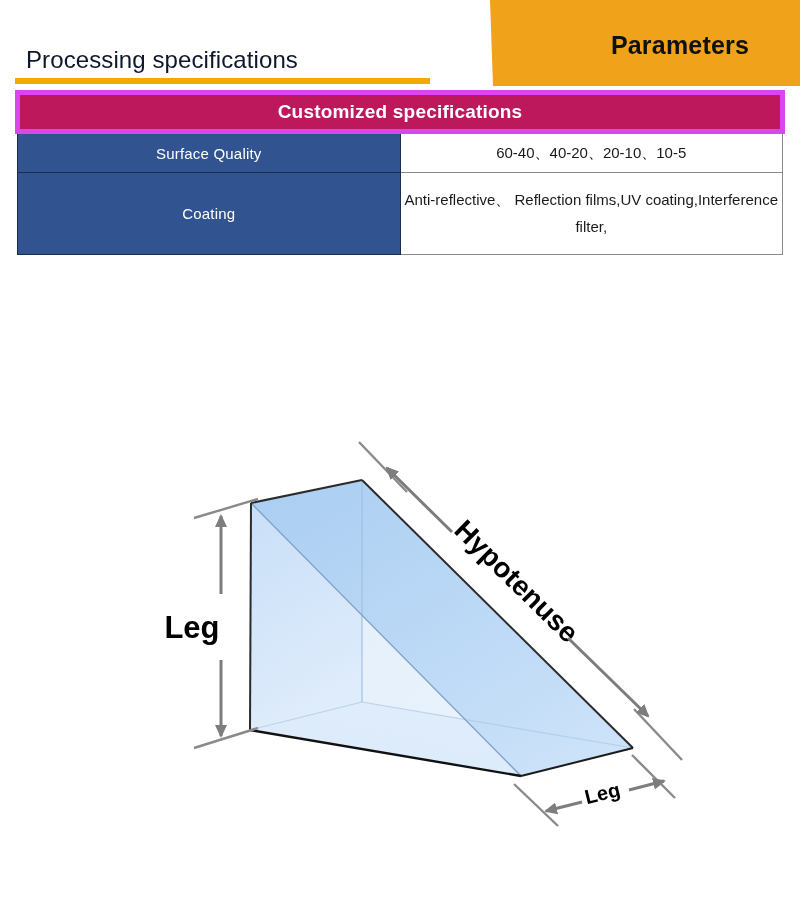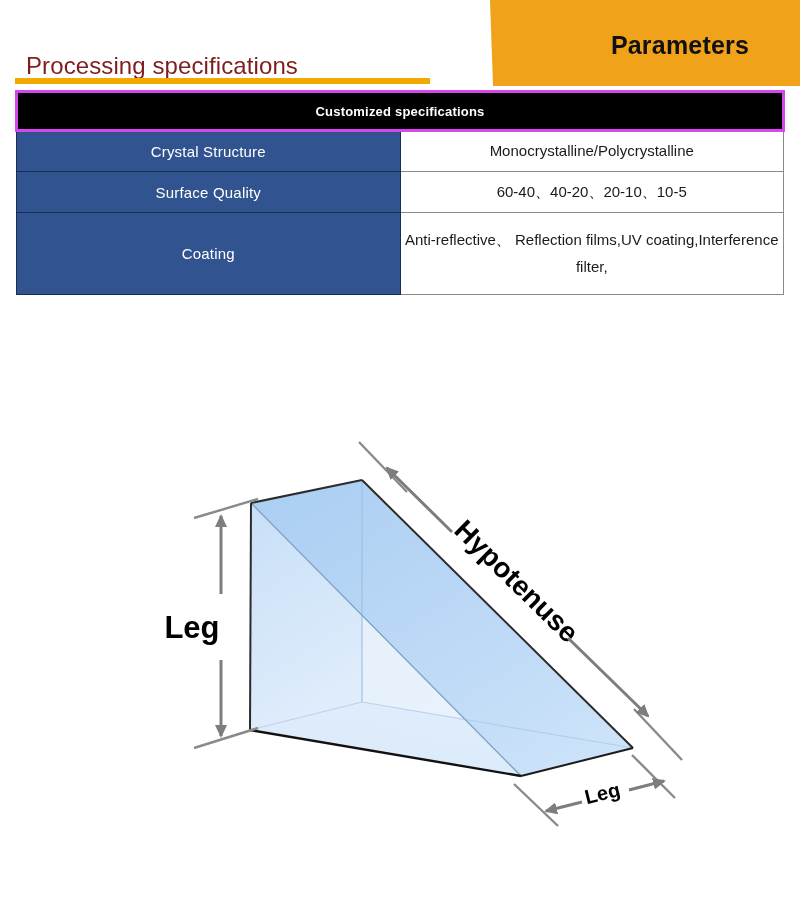--- a/index.html
+++ b/index.html
@@ -35,23 +35,23 @@
     text-align: center;
     font-size: 25px;
     font-weight: bold;
     color: #111111;
     letter-spacing: 0.2px;
     line-height: 1;
   }
   #page-title {
     position: absolute;
     left: 26px;
-    top: 52px;
+    top: 46px;
     font-size: 24px;
-    color: #7f1d1d;
+    color: #0f172a;
     font-weight: 400;
     letter-spacing: 0.1px;
     white-space: nowrap;
   }
   #title-underline {
     position: absolute;
     left: 15px;
     top: 78px;
     width: 415px;
     height: 6px;
@@ -65,27 +65,27 @@
     top: 90px;
     width: 770px;
     border-collapse: collapse;
     table-layout: fixed;
   }
   #spec-table td, #spec-table th {
     padding: 0;
     margin: 0;
   }
   .tbl-header {
-    background: #000000;
+    background: #be185d;
     color: #ffffff;
-    font-size: 13px;
+    font-size: 19px;
     font-weight: 600;
     text-align: center;
     height: 39px;
-    border: 3px solid #d946ef;
+    border: 5px solid #d946ef;
     letter-spacing: 0.2px;
   }
   .lbl-cell {
     background: #31538f;
     color: #ffffff;
     font-size: 15px;
     text-align: center;
     vertical-align: middle;
     border: 1px solid #1b2d4f;
     width: 247px;
@@ -139,24 +139,20 @@
   <div id="title-underline"></div>
 </div>
 
 <table id="spec-table">
   <thead>
     <tr>
       <th class="tbl-header" colspan="2">Customized specifications</th>
     </tr>
   </thead>
   <tbody>
-    <tr class="row-std">
-      <td class="lbl-cell">Crystal Structure</td>
-      <td class="val-cell">Monocrystalline/Polycrystalline</td>
-    </tr>
     <tr class="row-std">
       <td class="lbl-cell">Surface Quality</td>
       <td class="val-cell">60-40、40-20、20-10、10-5</td>
     </tr>
     <tr class="row-tall">
       <td class="lbl-cell">Coating</td>
       <td class="val-cell">Anti-reflective、 Reflection films,UV coating,Interference filter,</td>
     </tr>
   </tbody>
 </table>

